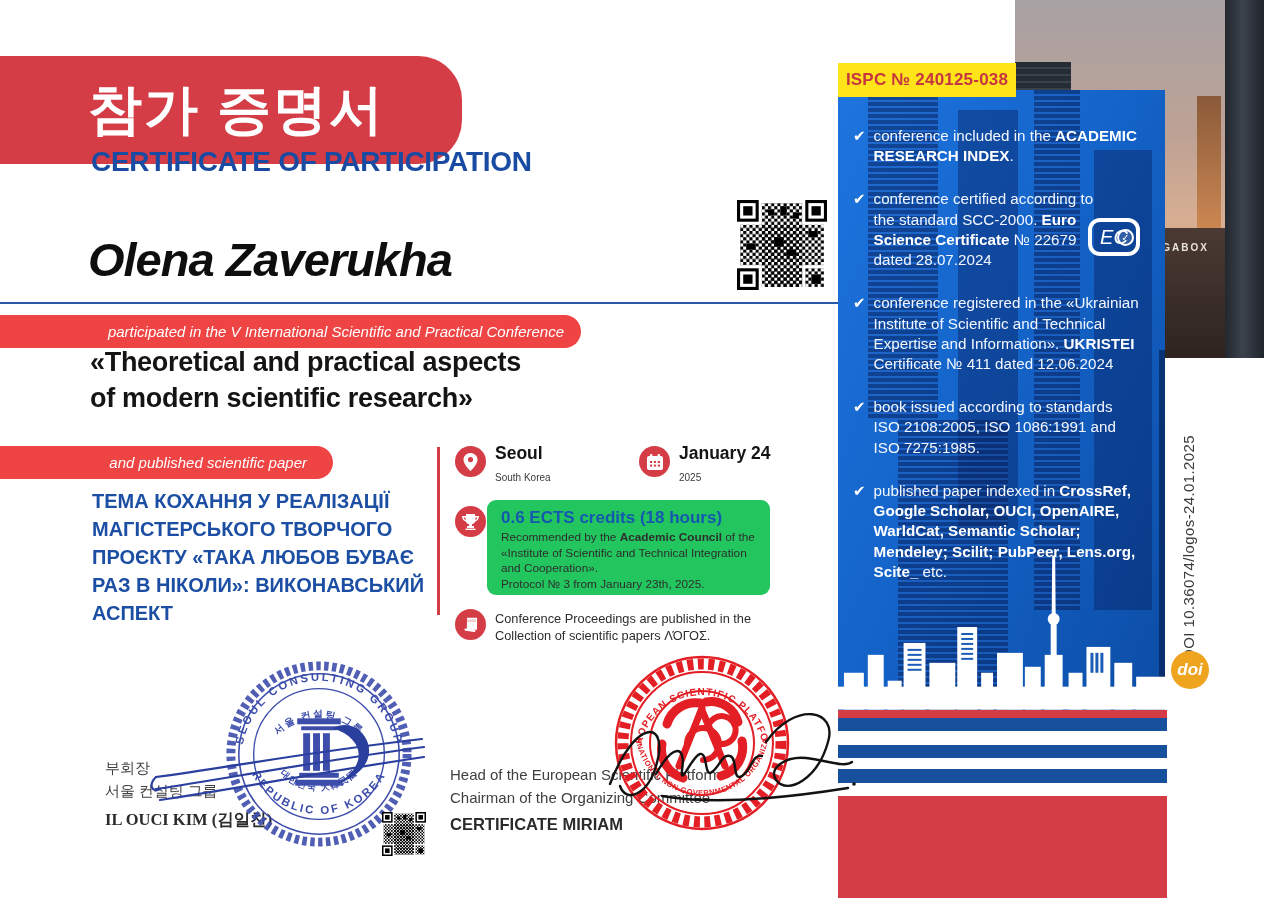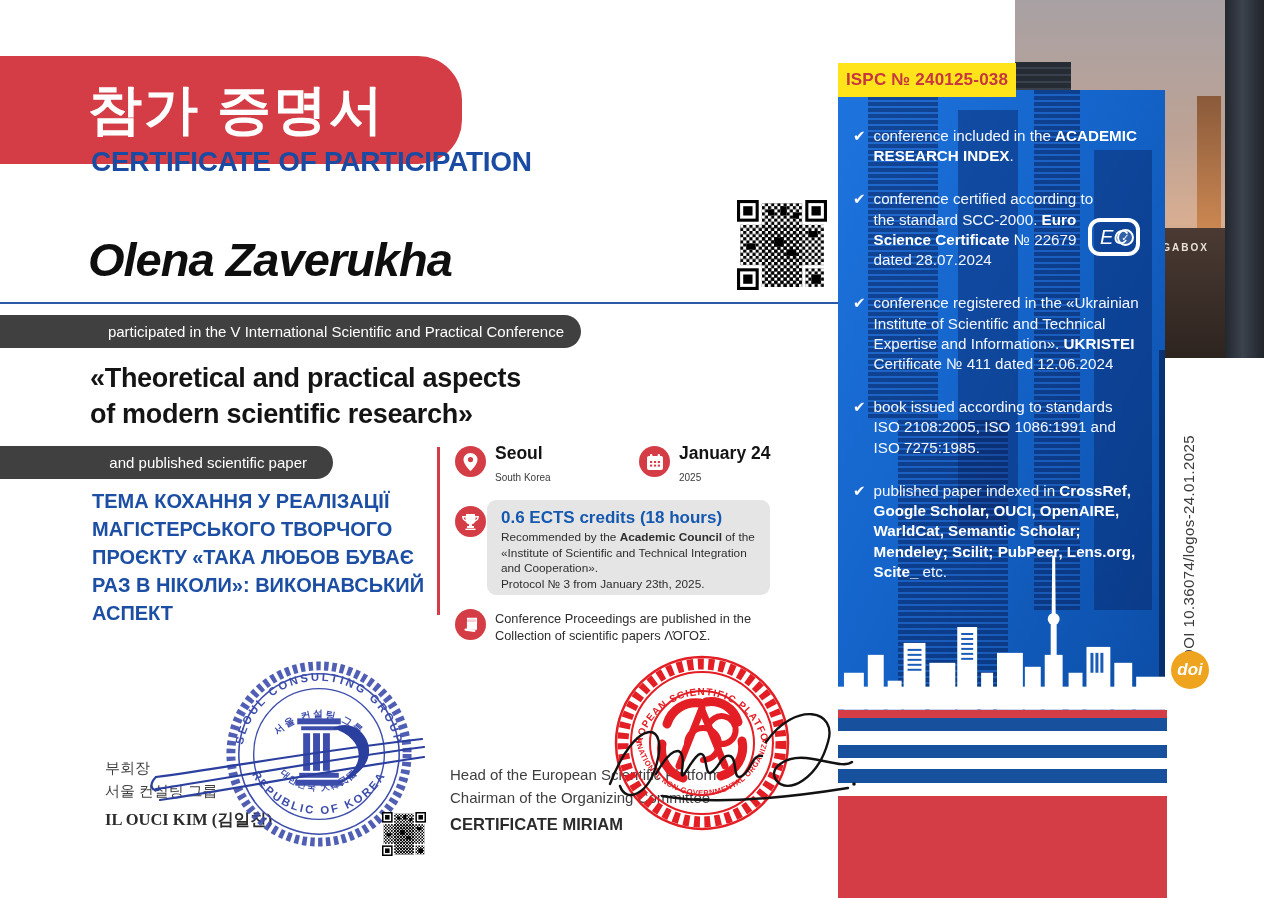--- a/index.html
+++ b/index.html
@@ -9,35 +9,35 @@
   .abs{position:absolute;}
 
   
   .kpill{left:0;top:56px;width:462px;height:108px;background:#d43d46;border-radius:0 44px 44px 0;
          display:flex;align-items:center;padding-left:88px;}
   .kpill span{color:#fff;font-size:54px;font-weight:800;letter-spacing:2px;}
   .subtitle{left:91px;top:146px;font-size:28px;font-weight:800;color:#1a4ba3;letter-spacing:-0.3px;}
   .name{left:88px;top:232px;font-size:47px;font-weight:800;font-style:italic;color:#0e0e0e;letter-spacing:-1px;}
   .rule{left:0;top:302px;width:838px;height:2px;background:#2a59a8;}
 
-  .banner{background:#404040;height:33px;border-radius:0 17px 17px 0;color:#fff;font-size:15px;
-          display:flex;align-items:center;justify-content:flex-end;}
+  .banner{background:#ef4444;height:33px;border-radius:0 17px 17px 0;color:#fff;font-size:15px;
+          display:flex;align-items:center;justify-content:flex-end;font-style:italic;}
   .banner1{left:0;top:315px;width:581px;padding-right:17px;}
   .banner2{left:0;top:446px;width:333px;padding-right:26px;}
 
-  .conf-title{left:90px;top:360px;font-size:27px;font-weight:800;color:#141414;line-height:1.35;letter-spacing:-0.3px;}
+  .conf-title{left:90px;top:344px;font-size:27px;font-weight:800;color:#141414;line-height:1.35;letter-spacing:-0.3px;}
   .paper-title{left:92px;top:487px;width:345px;font-size:20px;font-weight:800;color:#1c4fa3;line-height:1.4;}
 
   .vdivider{left:437px;top:447px;width:3px;height:168px;background:#d43d46;}
 
   .icirc{width:31px;height:31px;border-radius:50%;background:#d43d46;display:flex;align-items:center;justify-content:center;}
   .lbl-b{font-size:17.5px;font-weight:800;color:#141414;}
   .lbl-s{font-size:10px;color:#3a3a3a;margin-top:8px;}
 
-  .ects{left:487px;top:500px;width:283px;height:95px;background:#e5e5e5;border-radius:9px;padding:8px 12px 8px 14px;}
+  .ects{left:487px;top:500px;width:283px;height:95px;background:#22c55e;border-radius:9px;padding:8px 12px 8px 14px;}
   .ects-title{font-size:17px;font-weight:800;color:#1558af;}
   .ects-body{font-size:11.8px;color:#2e2e2e;line-height:1.32;margin-top:2px;}
   .sb{font-weight:700;}
   .book-text{left:495px;top:611px;width:268px;font-size:12.8px;color:#2e2e2e;line-height:1.32;}
 
   
   .photo{left:1015px;top:0;width:249px;height:358px;
          background:linear-gradient(180deg,#a8a1a4 0%,#bda294 38%,#d8ae92 62%,#c49b85 82%,#8d6e62 100%);}
   .bldg{position:absolute;}
   .megabox{display:flex;align-items:flex-start;justify-content:center;padding-top:14px;

